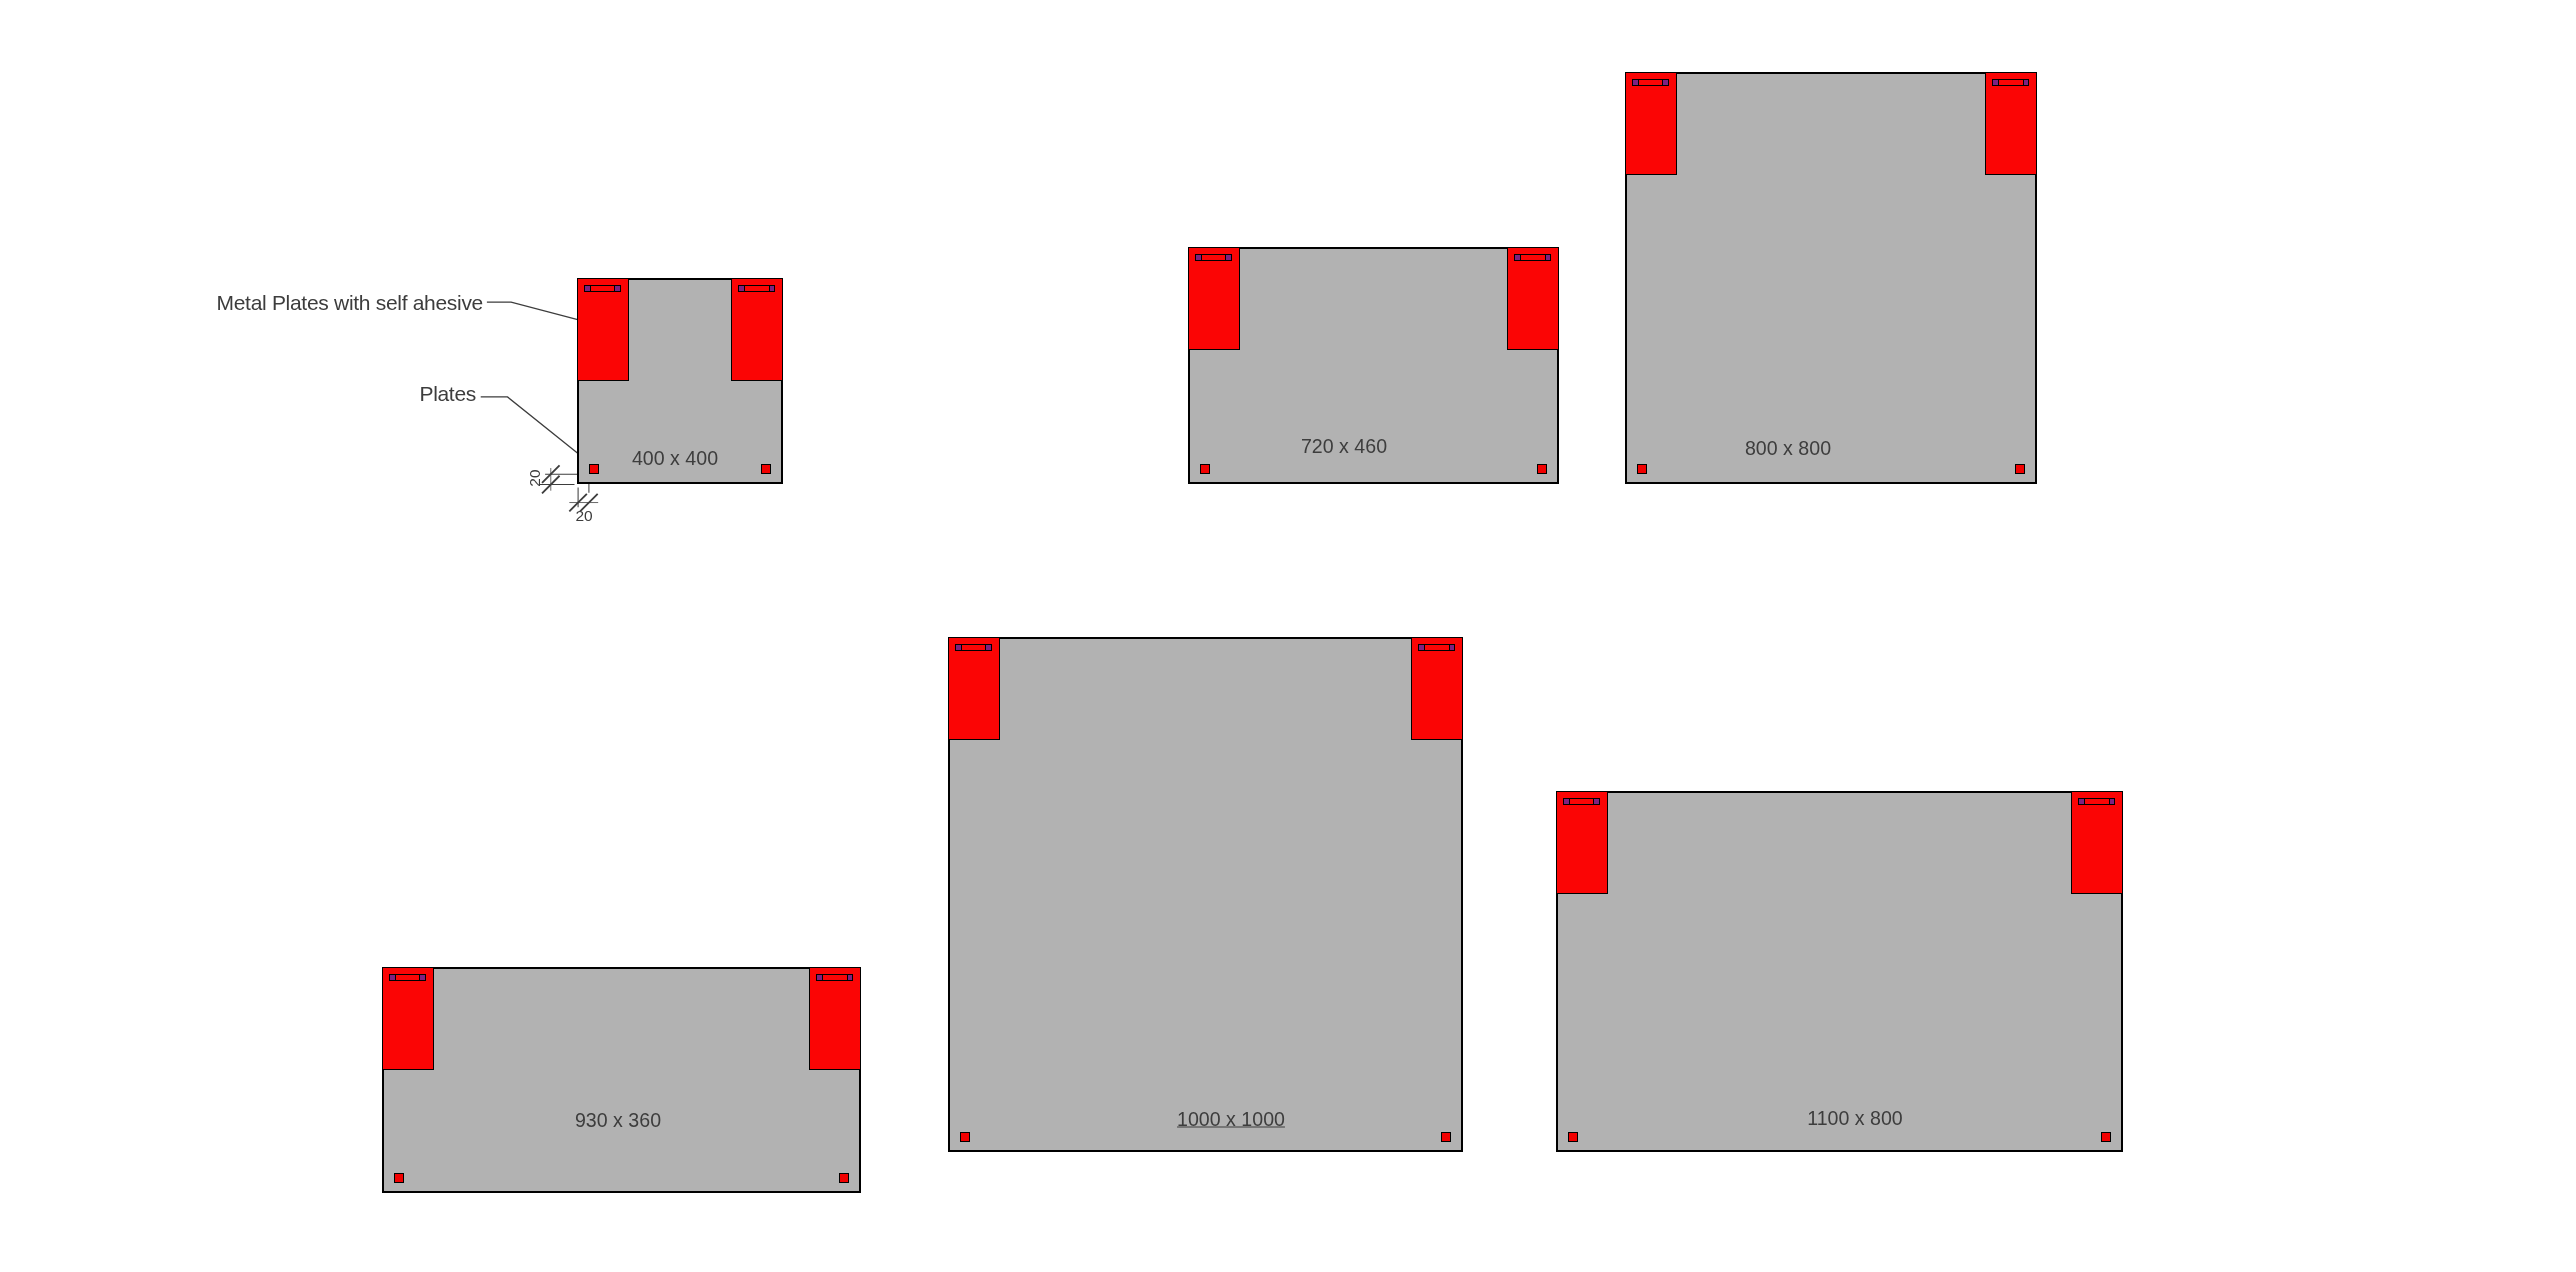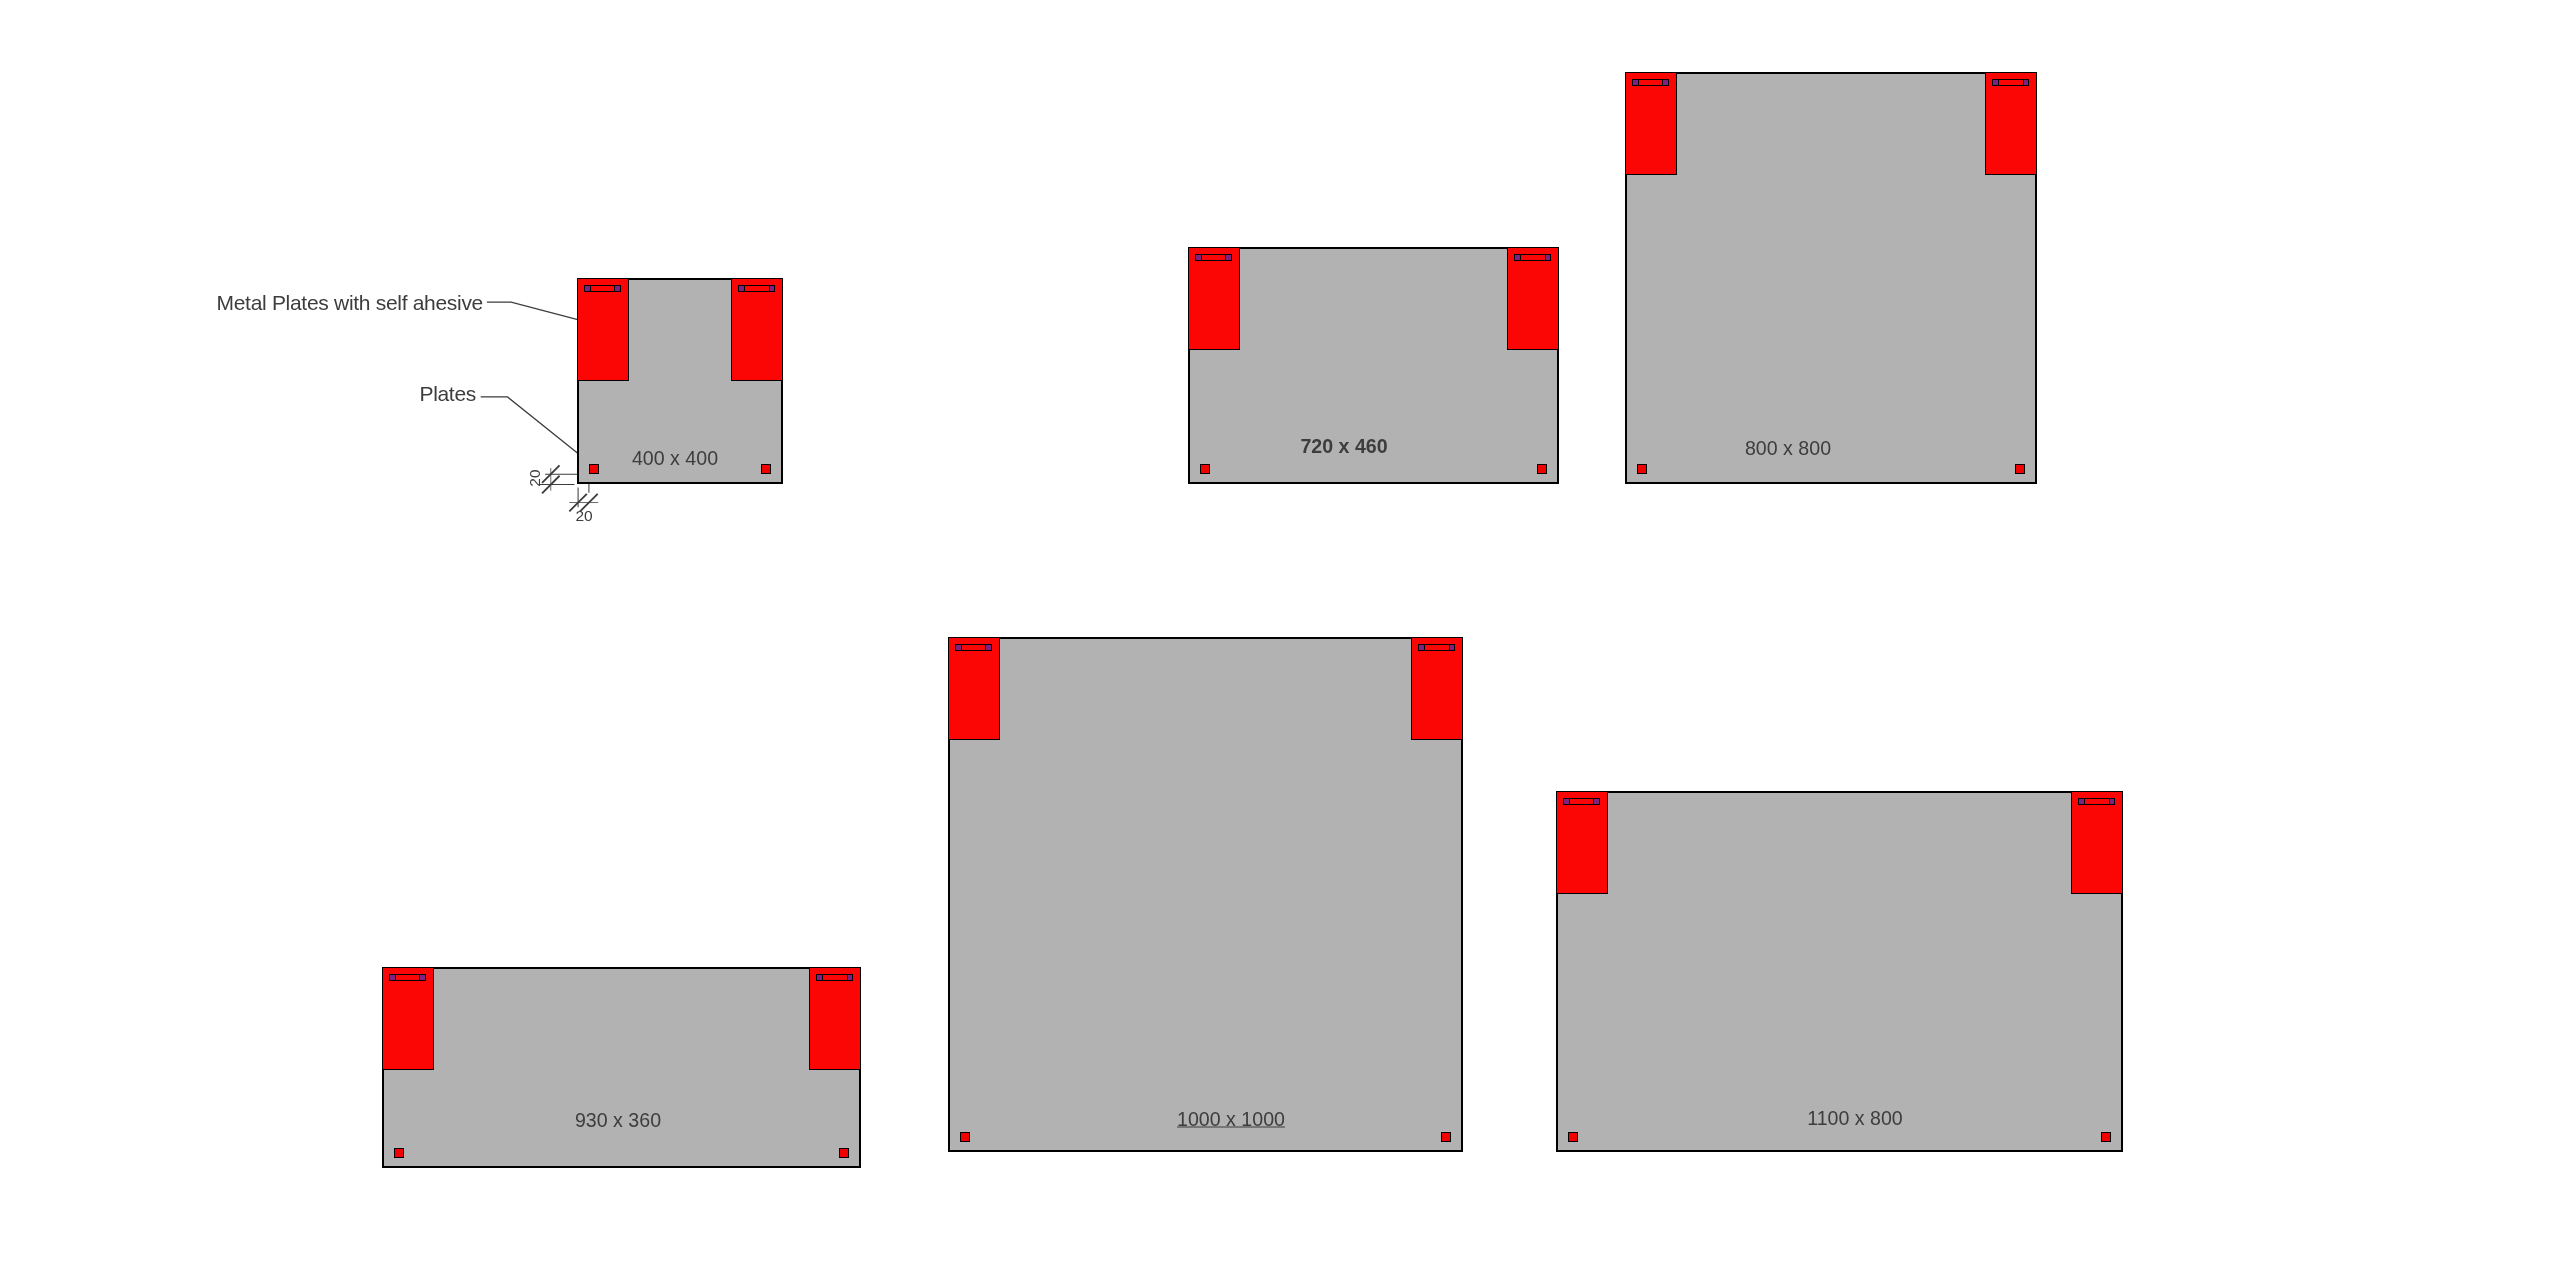--- a/index.html
+++ b/index.html
@@ -114,21 +114,21 @@
       <div class="bumper left" style="width: 10.3px; height: 10.3px;"></div>
       <div class="plate right" style="width: 52px; height: 103px;">
         <div class="slot" style="width: 37px; height: 6.7px;">
           <div class="slot-end left"></div>
           <div class="slot-end right"></div>
         </div>
       </div>
       <div class="bumper right" style="width: 10.3px; height: 10.3px;"></div>
       <div class="panel-label" style="left: 96px; top: 178px;">400 x 400</div>
     </div>
-  <div class="panel" style="left: 1188px; top: 247px; width: 371px; height: 237px; font-weight: bold;">
+  <div class="panel" style="left: 1188px; top: 247px; width: 371px; height: 237px;">
       <div class="plate left" style="width: 52px; height: 103px;">
         <div class="slot" style="width: 37px; height: 6.7px;">
           <div class="slot-end left"></div>
           <div class="slot-end right"></div>
         </div>
       </div>
       <div class="bumper left" style="width: 10.3px; height: 10.3px;"></div>
       <div class="plate right" style="width: 52px; height: 103px;">
         <div class="slot" style="width: 37px; height: 6.7px;">
           <div class="slot-end left"></div>
@@ -148,21 +148,21 @@
       <div class="bumper left" style="width: 10.3px; height: 10.3px;"></div>
       <div class="plate right" style="width: 52px; height: 103px;">
         <div class="slot" style="width: 37px; height: 6.7px;">
           <div class="slot-end left"></div>
           <div class="slot-end right"></div>
         </div>
       </div>
       <div class="bumper right" style="width: 10.3px; height: 10.3px;"></div>
       <div class="panel-label" style="left: 161px; top: 374px;">800 x 800</div>
     </div>
-  <div class="panel" style="left: 382px; top: 967px; width: 479px; height: 201px;">
+  <div class="panel" style="left: 382px; top: 967px; width: 479px; height: 226px;">
       <div class="plate left" style="width: 52px; height: 103px;">
         <div class="slot" style="width: 37px; height: 6.7px;">
           <div class="slot-end left"></div>
           <div class="slot-end right"></div>
         </div>
       </div>
       <div class="bumper left" style="width: 10.3px; height: 10.3px;"></div>
       <div class="plate right" style="width: 52px; height: 103px;">
         <div class="slot" style="width: 37px; height: 6.7px;">
           <div class="slot-end left"></div>

